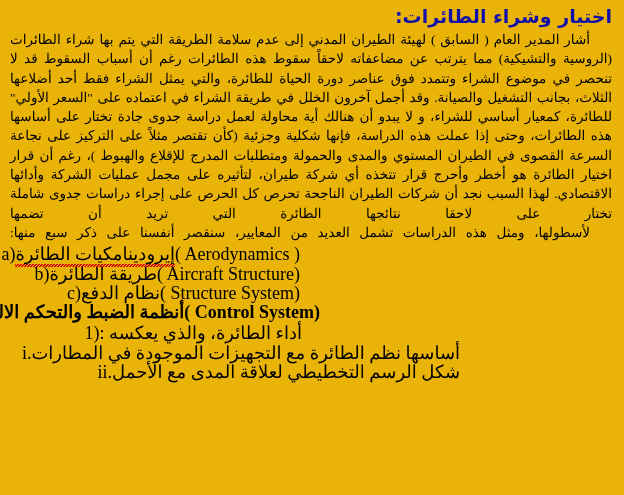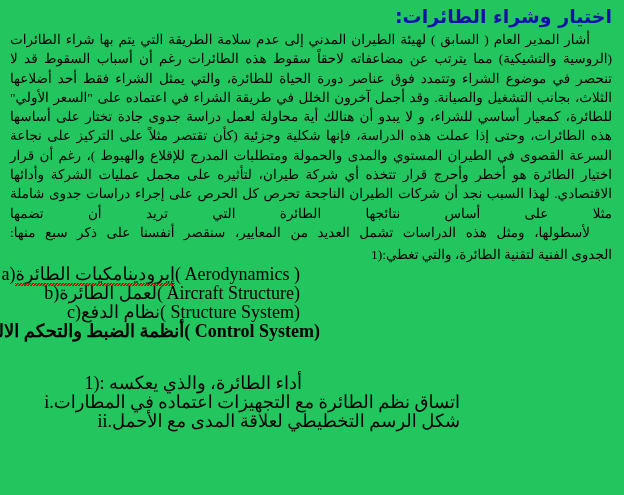--- a/index.html
+++ b/index.html
@@ -15,21 +15,21 @@
     font-family: "Liberation Serif", "DejaVu Serif", serif;
     color: #000000;
   }
 
   .page {
     position: relative;
     width: 624px;
     height: 495px;
     box-sizing: border-box;
     padding: 1px 12px 0 10px;
-    background: #22c55e;
+    background: #eab308;
   }
 
   
   .doc-title {
     direction: rtl;
     text-align: right;
     font-family: "DejaVu Sans", "Liberation Sans", sans-serif;
     font-weight: bold;
     font-size: 19px;
     line-height: 26px;
@@ -145,57 +145,54 @@
   <div class="body-para">
     <span>أشار المدير العام ( السابق ) لهيئة الطيران المدني إلى عدم سلامة الطريقة التي يتم بها شراء الطائرات</span>
     <span>(الروسية والتشيكية) مما يترتب عن مضاعفاته لاحقاً سقوط هذه الطائرات رغم أن أسباب السقوط قد لا</span>
     <span>تنحصر في موضوع الشراء وتتمدد فوق عناصر دورة الحياة للطائرة، والتي يمثل الشراء فقط أحد</span>
     <span>أضلاعها الثلاث، بجانب التشغيل والصيانة. وقد أجمل آخرون الخلل في طريقة الشراء في اعتماده على</span>
     <span>"السعر الأولي" للطائرة، كمعيار أساسي للشراء، و لا يبدو أن هنالك أية محاولة لعمل دراسة جدوى جادة</span>
     <span>تختار على أساسها هذه الطائرات، وحتى إذا عملت هذه الدراسة، فإنها شكلية وجزئية (كأن تقتصر مثلاً</span>
     <span>على التركيز على نجاعة السرعة القصوى في الطيران المستوي والمدى والحمولة ومتطلبات المدرج</span>
     <span>للإقلاع والهبوط )، رغم أن قرار اختيار الطائرة هو أخطر وأحرج قرار تتخذه أي شركة طيران، لتأثيره</span>
     <span>على مجمل عمليات الشركة وأدائها الاقتصادي. لهذا السبب نجد أن شركات الطيران الناجحة تحرص كل</span>
-    <span>الحرص على إجراء دراسات جدوى شاملة مثلا  على أساس نتائجها الطائرة التي تريد أن تضمها</span>
+    <span>الحرص على إجراء دراسات جدوى شاملة تختار  على لاحقا نتائجها الطائرة التي تريد أن تضمها</span>
     <span class="last-line">لأسطولها، ومثل هذه الدراسات تشمل العديد من المعايير، سنقصر أنفسنا على ذكر سبع منها:</span>
   </div>
 
   <div class="spacer-3"></div>
 
   <ol class="lvl1">
 
-    <li class="row ind-1">
-      <span class="itemtext">الجدوى الفنية لتقنية الطائرة، والتي تغطي:</span><span class="marker marker-w1">1)</span>
-    </li>
 
     <div class="row ind-2">
       <span class="latin">( Aerodynamics )</span><span class="itemtext squiggle">إيرودينامكيات الطائرة</span><span class="marker marker-w2">a)</span>
     </div>
 
     <div class="row ind-2">
-      <span class="latin">( Aircraft Structure)</span><span class="itemtext">لعمل الطائرة</span><span class="marker marker-w2">b)</span>
+      <span class="latin">( Aircraft Structure)</span><span class="itemtext">طريقة الطائرة</span><span class="marker marker-w2">b)</span>
     </div>
 
     <div class="row ind-2">
       <span class="latin">( Structure System)</span><span class="itemtext">نظام الدفع</span><span class="marker marker-w2">c)</span>
     </div>
 
     <div class="row ind-3">
       <span class="latin">( Control System)</span><span class="itemtext">أنظمة الضبط والتحكم الالكتروني</span><span class="marker marker-w2">d)</span>
     </div>
 
     <div class="spacer-2"></div>
 
 
-    <div class="row" style="padding-right:310px;margin-top:30px;">
+    <div class="row" style="padding-right:310px;">
       <span class="itemtext">أداء الطائرة، والذي يعكسه :</span><span class="marker marker-w2">1)</span>
     </div>
 
     <div class="row" style="padding-right:152px;">
-      <span class="itemtext">اتساق نظم الطائرة مع التجهيزات اعتماده في المطارات</span><span class="marker marker-w3">i.</span>
+      <span class="itemtext">أساسها نظم الطائرة مع التجهيزات الموجودة في المطارات</span><span class="marker marker-w3">i.</span>
     </div>
 
     <div class="row" style="padding-right:152px;">
       <span class="itemtext">شكل الرسم التخطيطي لعلاقة المدى مع الأحمل</span><span class="marker marker-w3">ii.</span>
     </div>
 
   </ol>
 
 </div>
 

